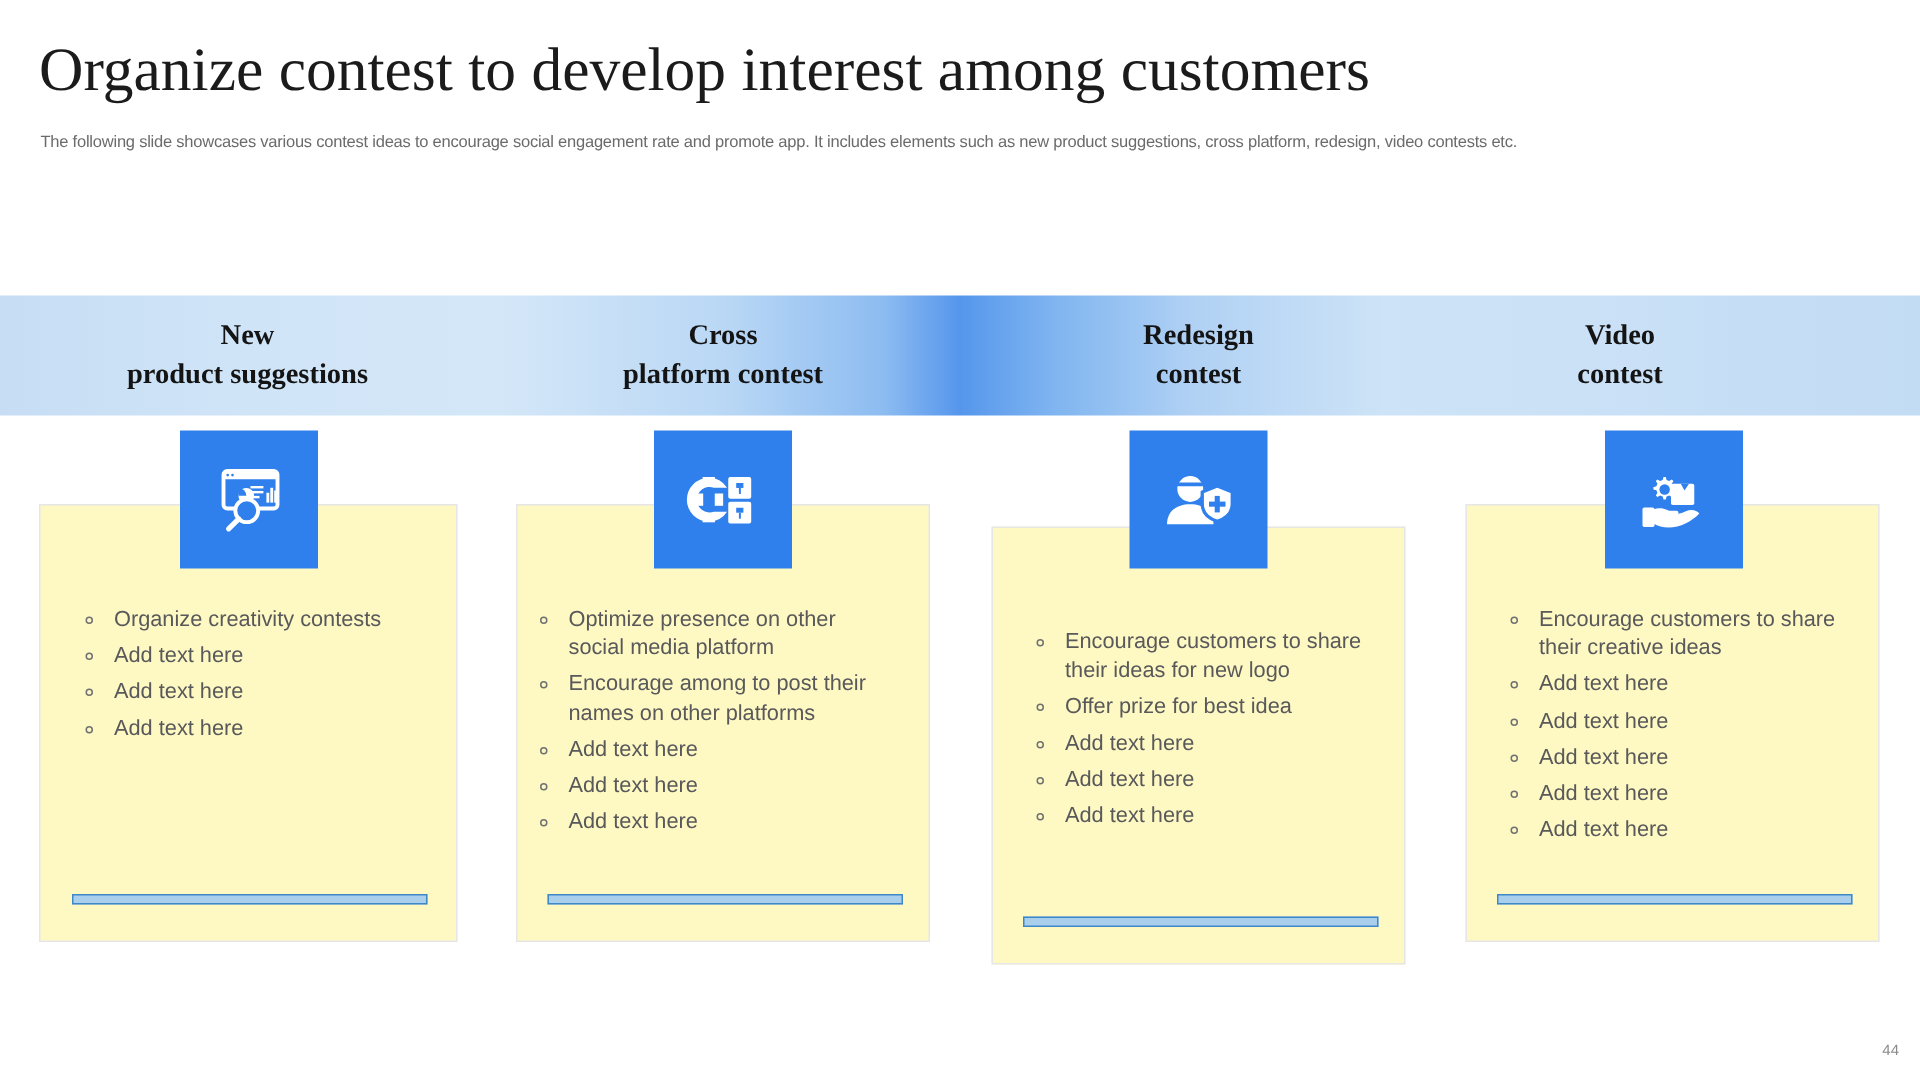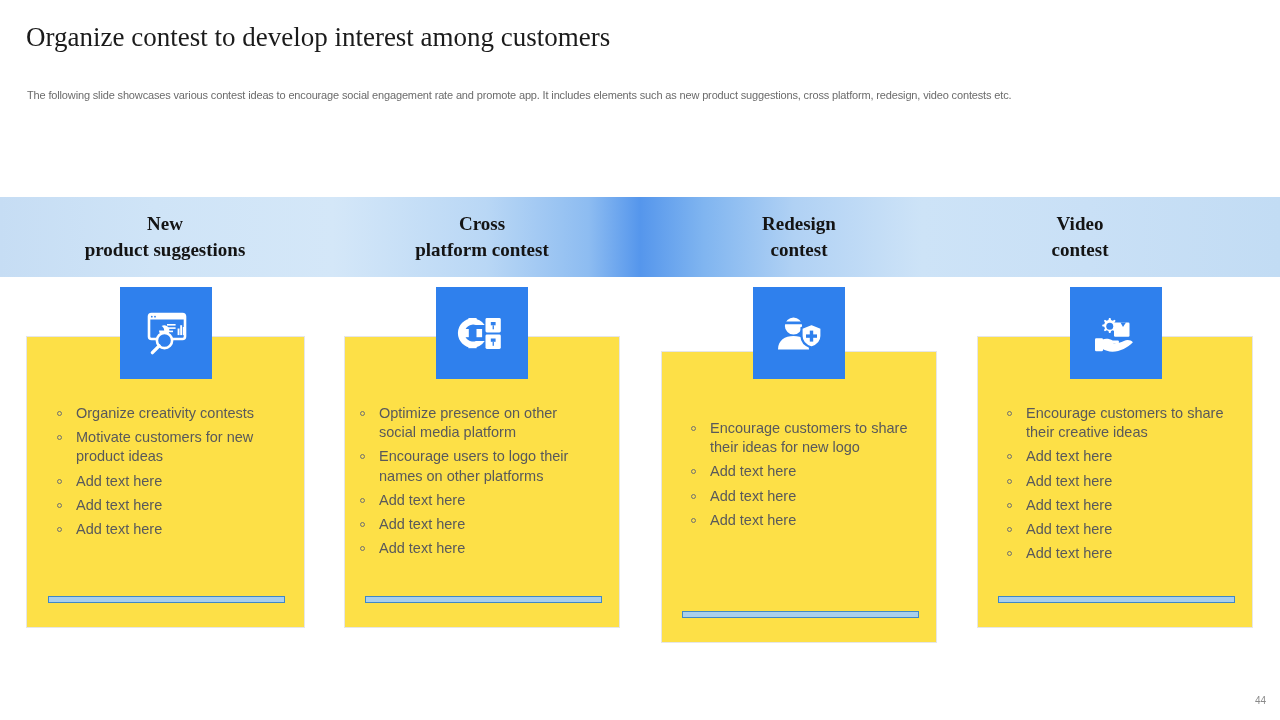--- a/index.html
+++ b/index.html
@@ -14,21 +14,21 @@
     overflow: hidden;
     position: relative;
   }
 
   
   #slide-title {
     position: absolute;
     left: 26px;
     top: 22px;
     font-family: "Liberation Serif", serif;
-    font-size: 27px;
+    font-size: 41px;
     font-weight: 400;
     color: #1b1b1b;
     letter-spacing: 0px;
     white-space: nowrap;
   }
   #slide-subtitle {
     position: absolute;
     left: 27px;
     top: 89px;
     font-family: "Liberation Sans", sans-serif;
@@ -72,21 +72,21 @@
     font-size: 19px;
     line-height: 26px;
     color: #141414;
     text-align: center;
   }
   .band-col .l1, .band-col .l2 { display: block; }
 
   
   .card {
     position: absolute;
-    background: #fde047;
+    background: #fef9c3;
     border: 1px solid #e6e6e6;
     box-sizing: border-box;
   }
   .icon-tile {
     position: absolute;
     width: 92px;
     height: 92px;
     background: #2f80ed;
     display: flex;
     align-items: center;
@@ -164,21 +164,20 @@
   <div class="band-col" style="left:940px;width:280px;">
     <span class="l1">Video</span>
     <span class="l2">contest</span>
   </div>
 
 </div>
 
 <div class="card" style="left:26px;top:336px;width:279px;height:292px;">
   <ul class="bullets" style="left:27px;top:67px;width:222px;">
     <li>Organize creativity contests</li>
-    <li>Motivate customers for new product ideas</li>
     <li>Add text here</li>
     <li>Add text here</li>
     <li>Add text here</li>
   </ul>
   <div class="accent-bar" style="left:21px;bottom:24px;width:237px;"></div>
 </div>
 
 <div class="icon-tile" style="left:120px;top:287px;">
   <svg width="52" height="52" viewBox="0 0 52 52">
     <rect x="9" y="7" width="36" height="25" rx="2.5" fill="none" stroke="#ffffff" stroke-width="2.6"></rect>
@@ -195,21 +194,21 @@
     <rect x="42.8" y="20.0" width="1.9" height="8.1" fill="#ffffff"></rect>
     <rect x="21" y="32" width="12" height="2.4" fill="#ffffff"></rect>
     <circle cx="24.5" cy="33.5" r="7.6" fill="#2f80ed" stroke="#ffffff" stroke-width="2.6"></circle>
     <line x1="19.2" y1="38.9" x2="12.4" y2="45.6" stroke="#ffffff" stroke-width="3.4" stroke-linecap="round"></line>
   </svg>
 </div>
 
 <div class="card" style="left:344px;top:336px;width:276px;height:292px;">
   <ul class="bullets" style="left:12px;top:67px;width:222px;">
     <li>Optimize presence on other social media platform</li>
-    <li>Encourage users to logo their names on other platforms</li>
+    <li>Encourage among to post their names on other platforms</li>
     <li>Add text here</li>
     <li>Add text here</li>
     <li>Add text here</li>
   </ul>
   <div class="accent-bar" style="left:20px;bottom:24px;width:237px;"></div>
 </div>
 
 <div class="icon-tile" style="left:436px;top:287px;">
   <svg width="52" height="52" viewBox="0 0 52 52">
     <path d="M16.5 11.5 a14.6 14.6 0 1 0 0 29.2 a14.6 14.6 0 0 0 12.2-6.6 l-8.8 0 a8.5 8.5 0 1 1 0-16.0 l8.8 0 a14.6 14.6 0 0 0-12.2-6.6 z" fill="#ffffff"></path>
@@ -222,20 +221,21 @@
     <rect x="34.8" y="15.0" width="4.8" height="3.3" fill="#2f80ed"></rect>
     <rect x="36.6" y="18.3" width="1.3" height="4.0" fill="#2f80ed"></rect>
     <rect x="34.8" y="31.5" width="4.8" height="3.3" fill="#2f80ed"></rect>
     <rect x="36.6" y="34.8" width="1.3" height="4.0" fill="#2f80ed"></rect>
   </svg>
 </div>
 
 <div class="card" style="left:661px;top:351px;width:276px;height:292px;">
   <ul class="bullets" style="left:26px;top:67px;width:222px;">
     <li>Encourage customers to share their ideas for new logo</li>
+    <li>Offer prize for best idea</li>
     <li>Add text here</li>
     <li>Add text here</li>
     <li>Add text here</li>
   </ul>
   <div class="accent-bar" style="left:20px;bottom:24px;width:237px;"></div>
 </div>
 
 <div class="icon-tile" style="left:753px;top:287px;">
   <svg width="52" height="52" viewBox="0 0 52 52">
     <circle cx="20.5" cy="19.0" r="8.6" fill="#ffffff"></circle>

